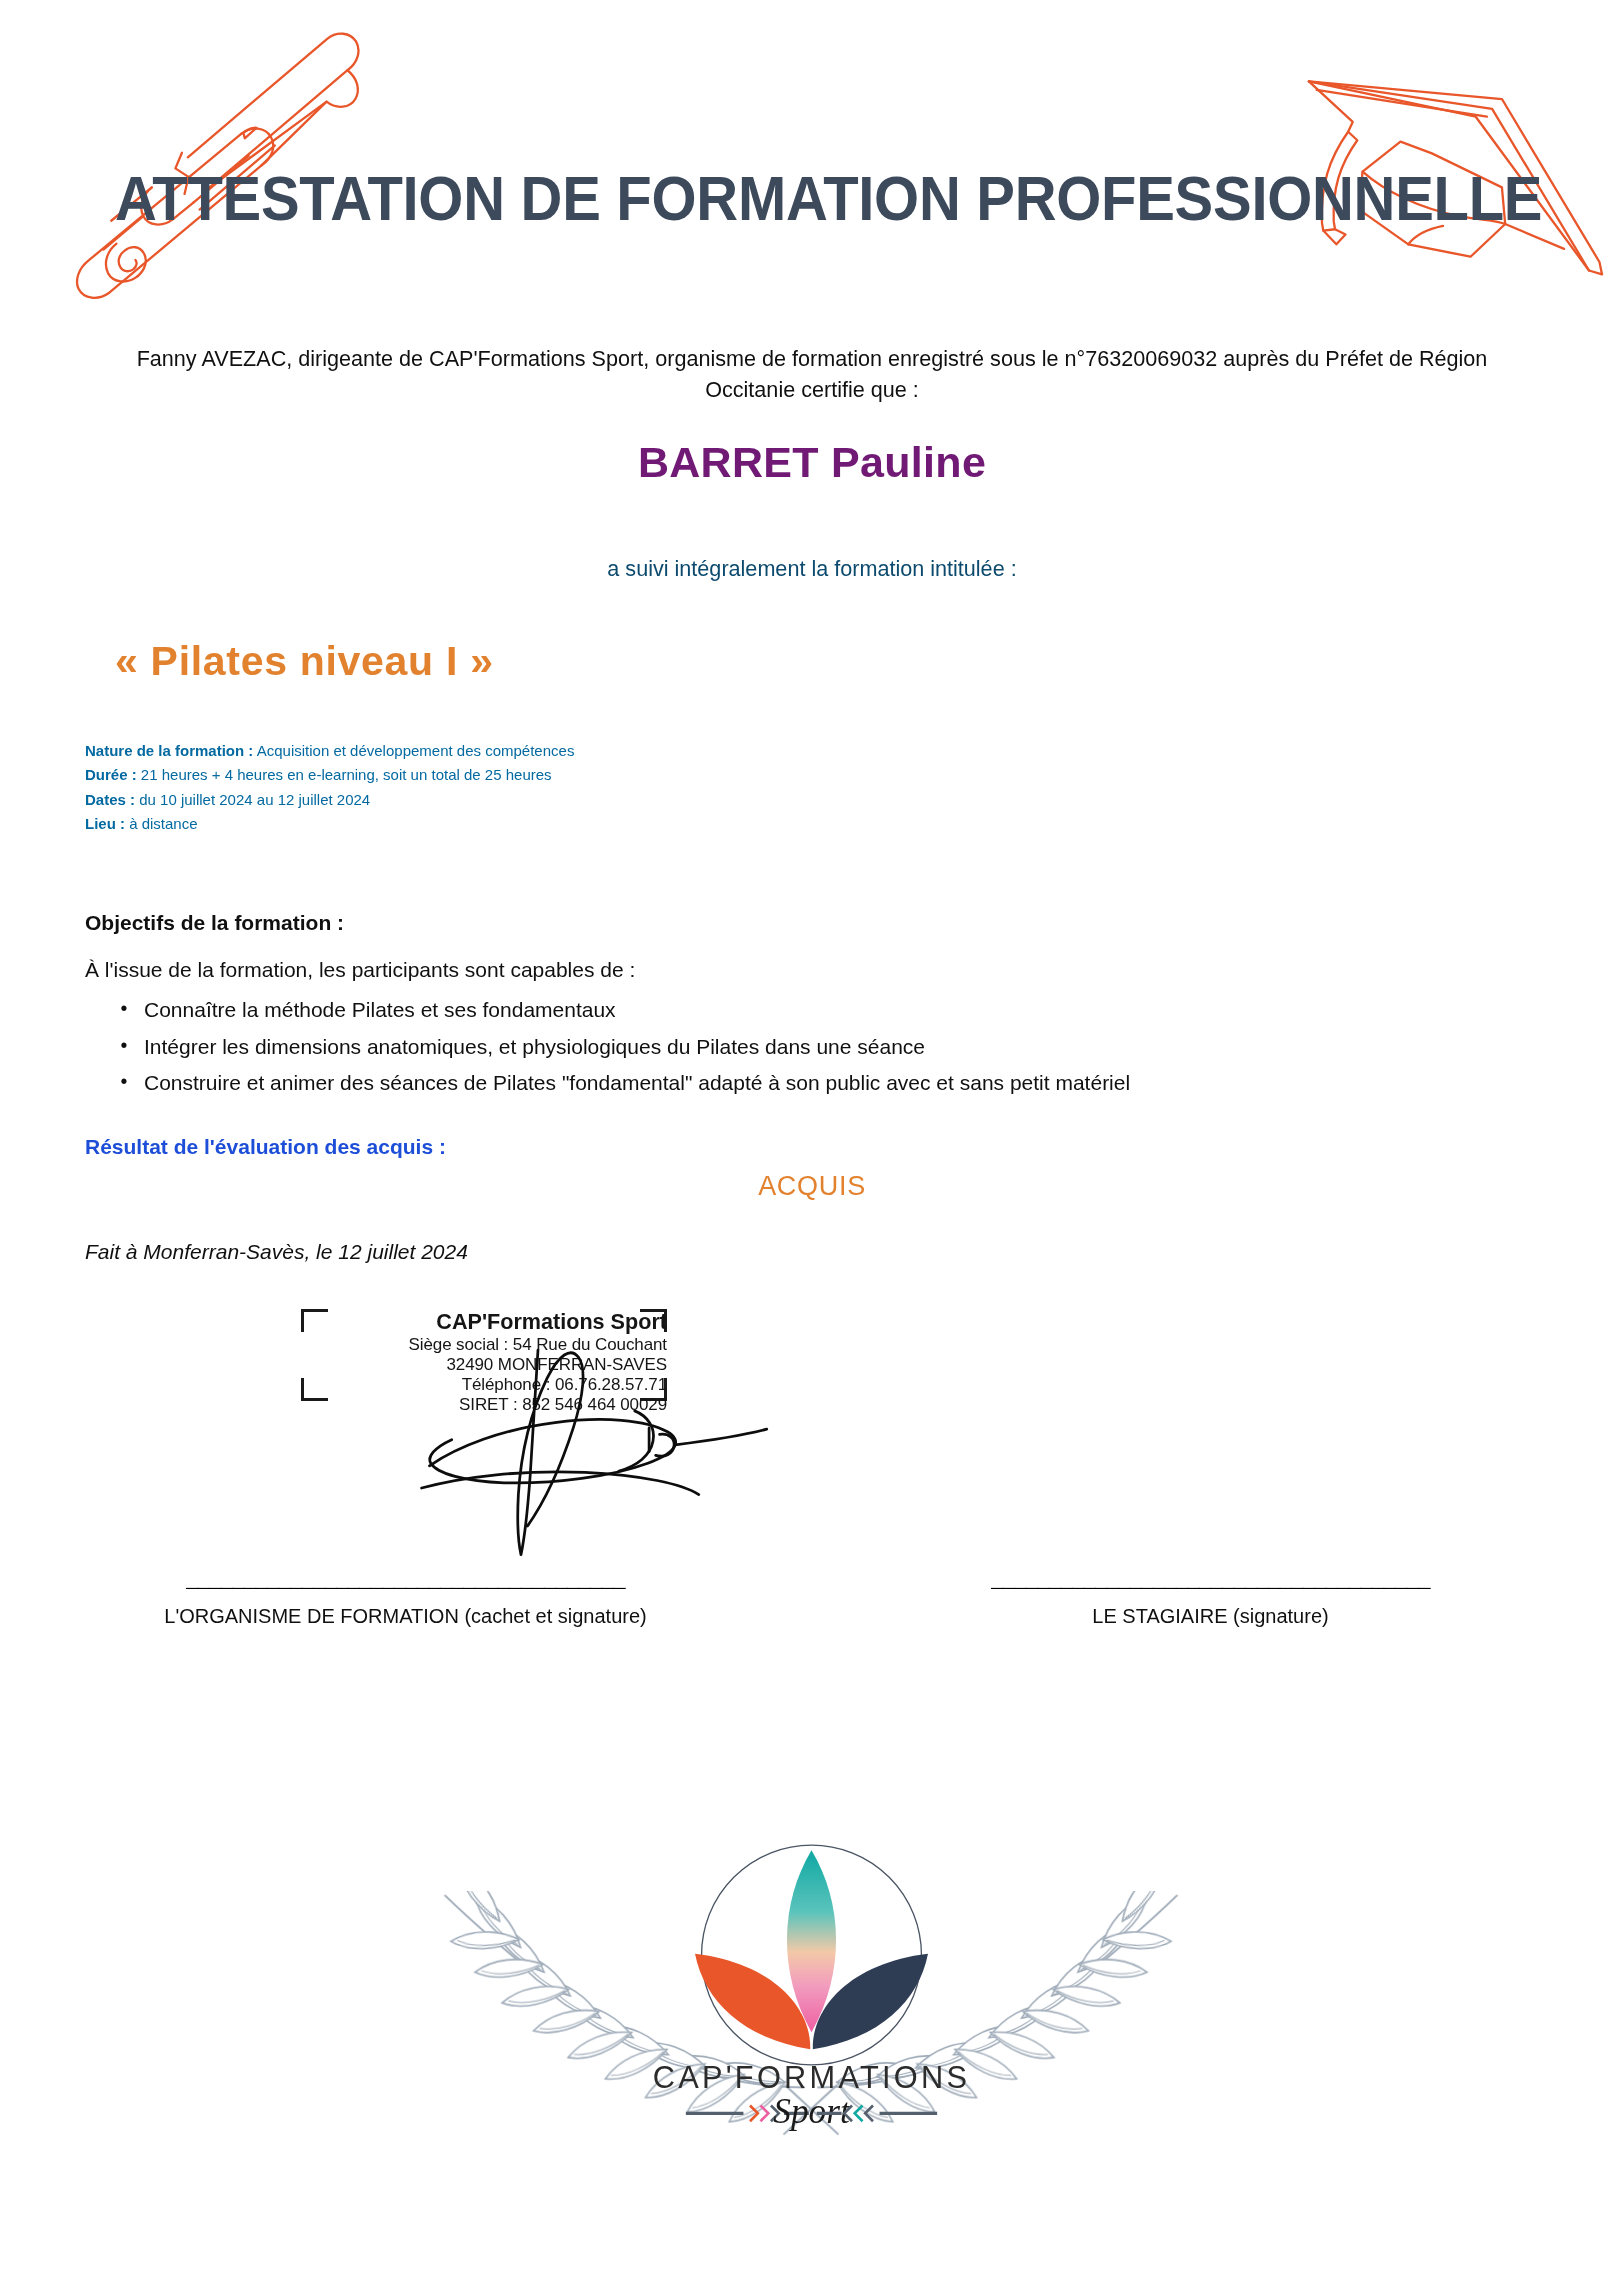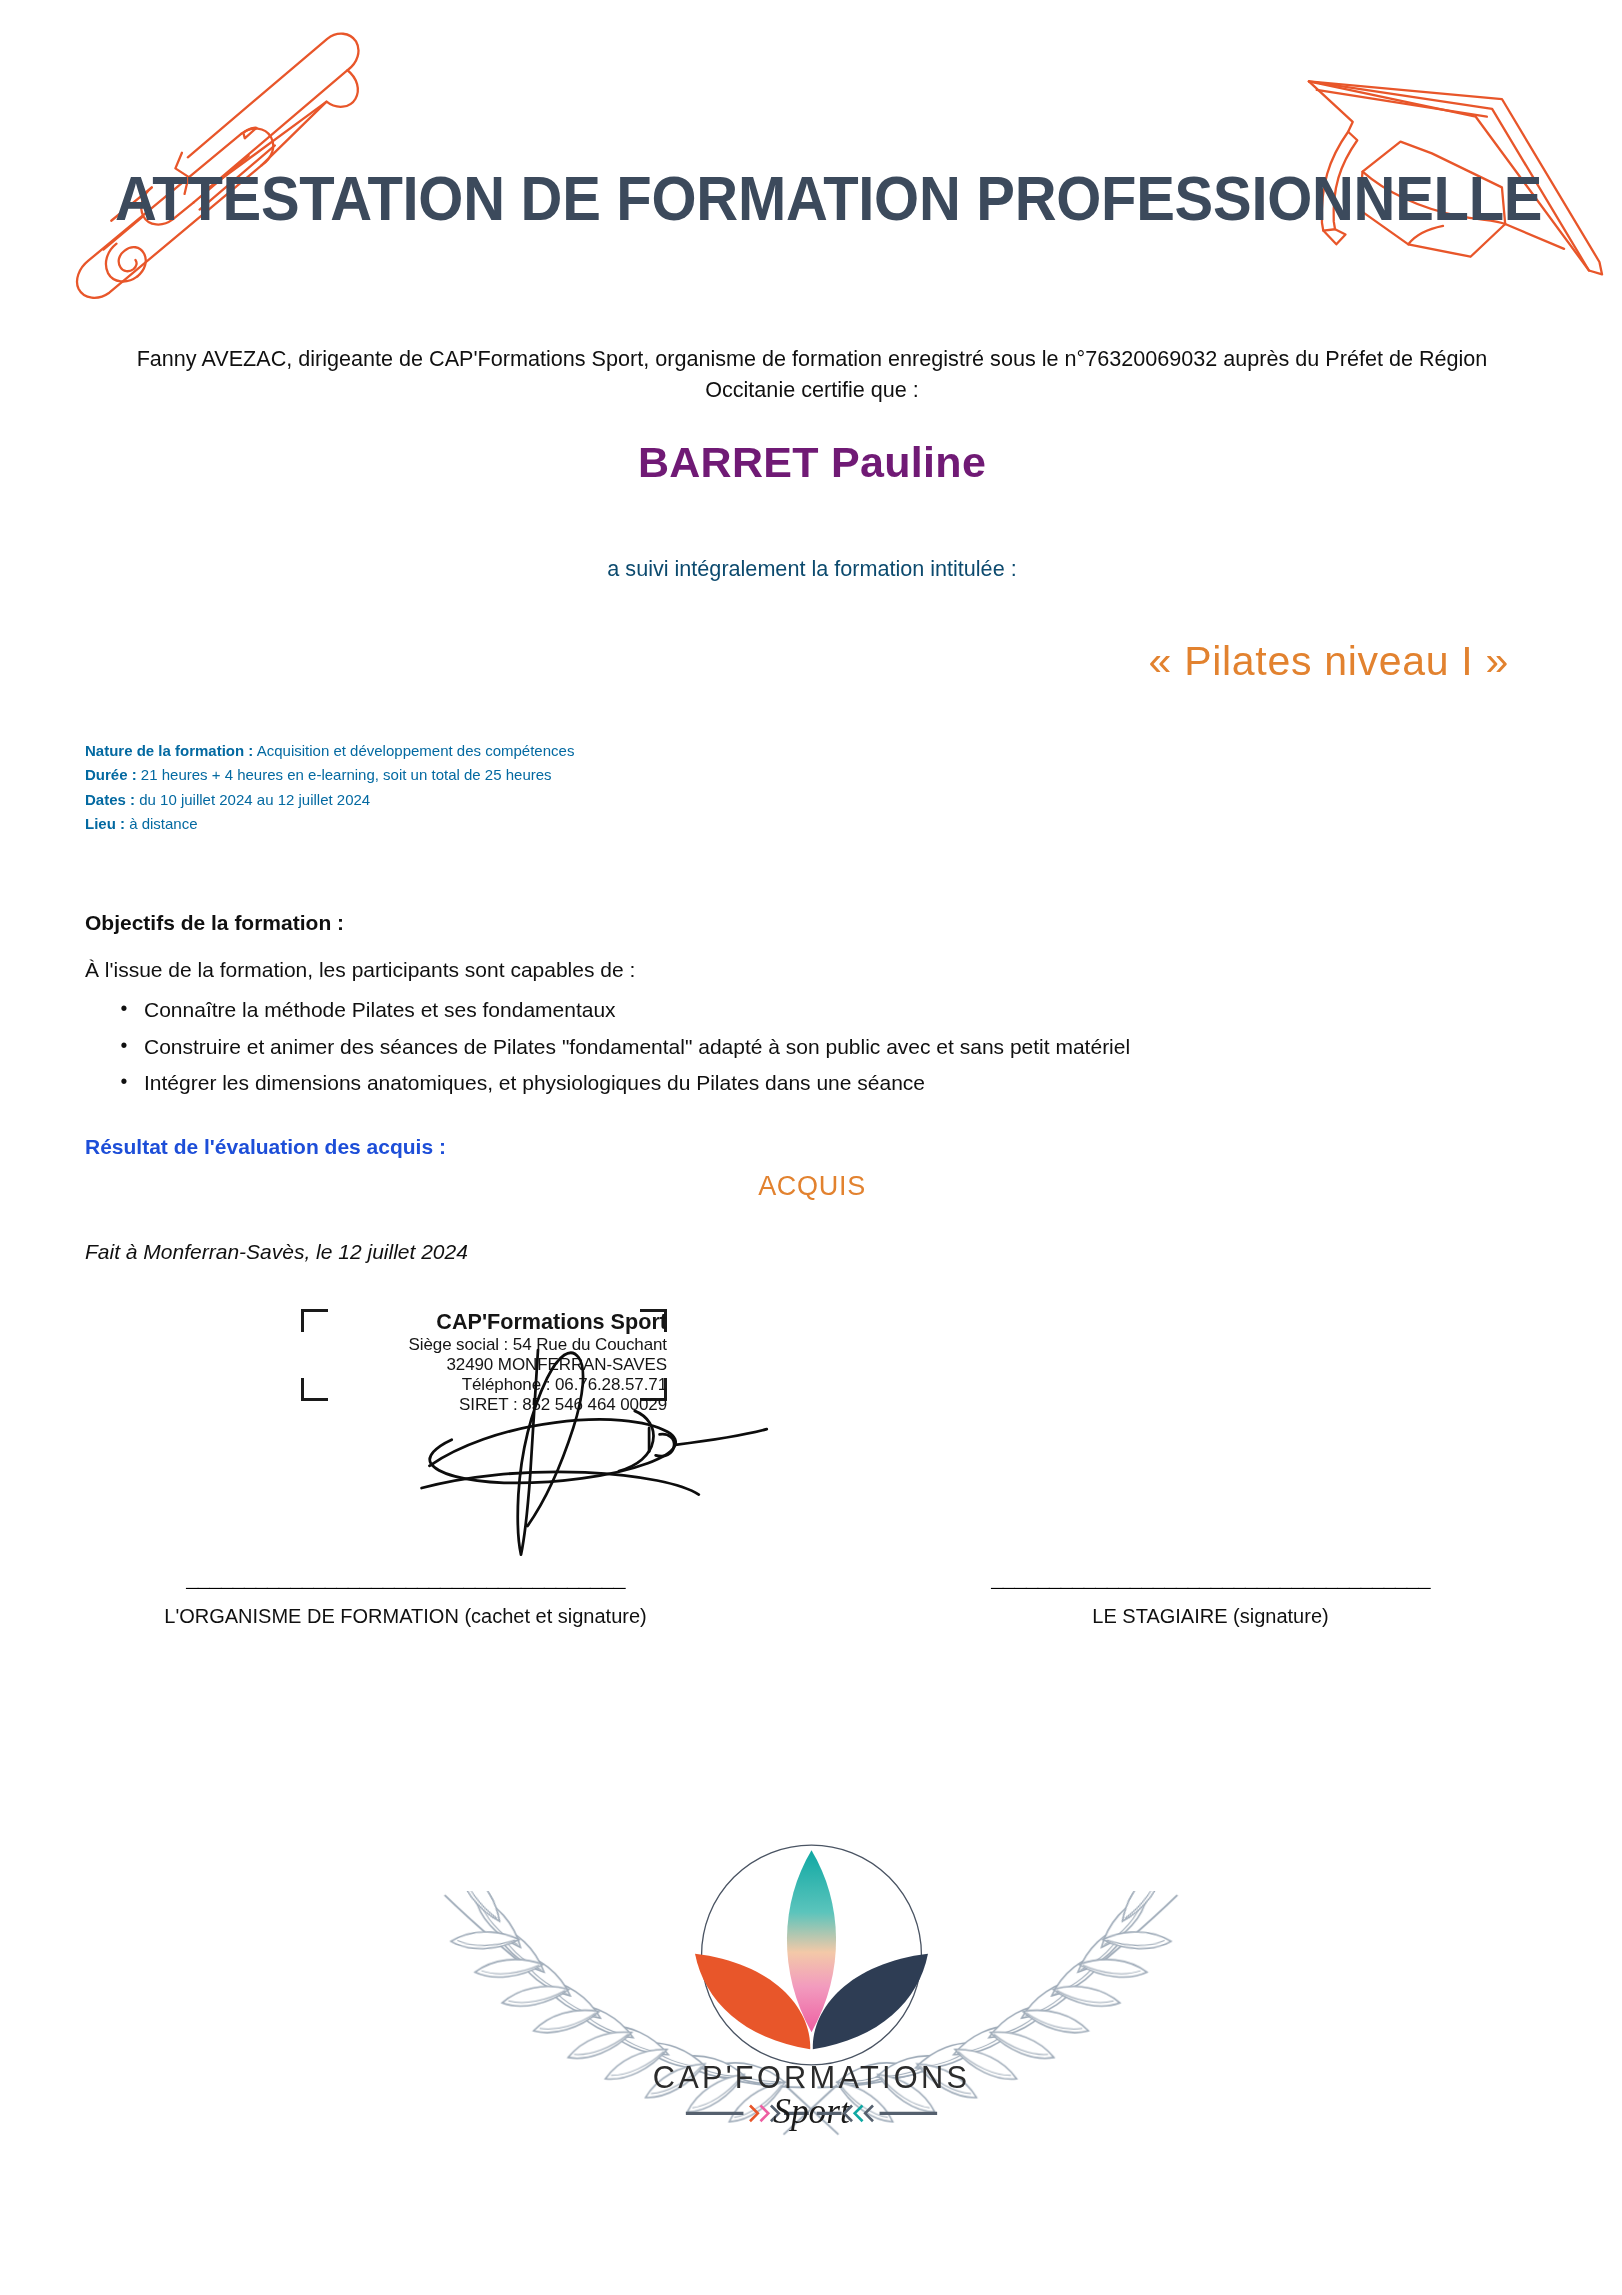--- a/index.html
+++ b/index.html
@@ -93,23 +93,23 @@
     text-align: center;
     font-size: 21.6px;
     color: #0c4a6e;
   }
 
   .course-title {
     position: absolute;
     left: 115px;
     top: 638px;
     width: 1394px;
-    text-align: right;
+    text-align: left;
     font-size: 41px;
-    font-weight: 400;
+    font-weight: 700;
     color: #E2822F;
     letter-spacing: 0.7px;
   }
 
   .details {
     position: absolute;
     left: 85px;
     top: 739px;
     width: 1440px;
     font-size: 15px;
@@ -350,22 +350,22 @@
         <b>Lieu :</b>
         <span>à distance</span>
       </div>
     </div>
 
     <div class="objectives">
       <div class="objectives-heading">Objectifs de la formation :</div>
       <div class="objectives-lead">À l'issue de la formation, les participants sont capables de :</div>
       <ul class="obj-list">
         <li>Connaître la méthode Pilates et ses fondamentaux</li>
+        <li>Intégrer les dimensions anatomiques, et physiologiques du Pilates dans une séance</li>
         <li>Construire et animer des séances de Pilates "fondamental" adapté à son public avec et sans petit matériel</li>
-        <li>Intégrer les dimensions anatomiques, et physiologiques du Pilates dans une séance</li>
       </ul>
     </div>
 
     <div class="result-label">Résultat de l'évaluation des acquis :</div>
     <div class="result-value">ACQUIS</div>
 
     <div class="place-date">Fait à Monferran-Savès, le 12 juillet 2024</div>
 
     <div class="stamp">
       <div class="stamp-corners">

